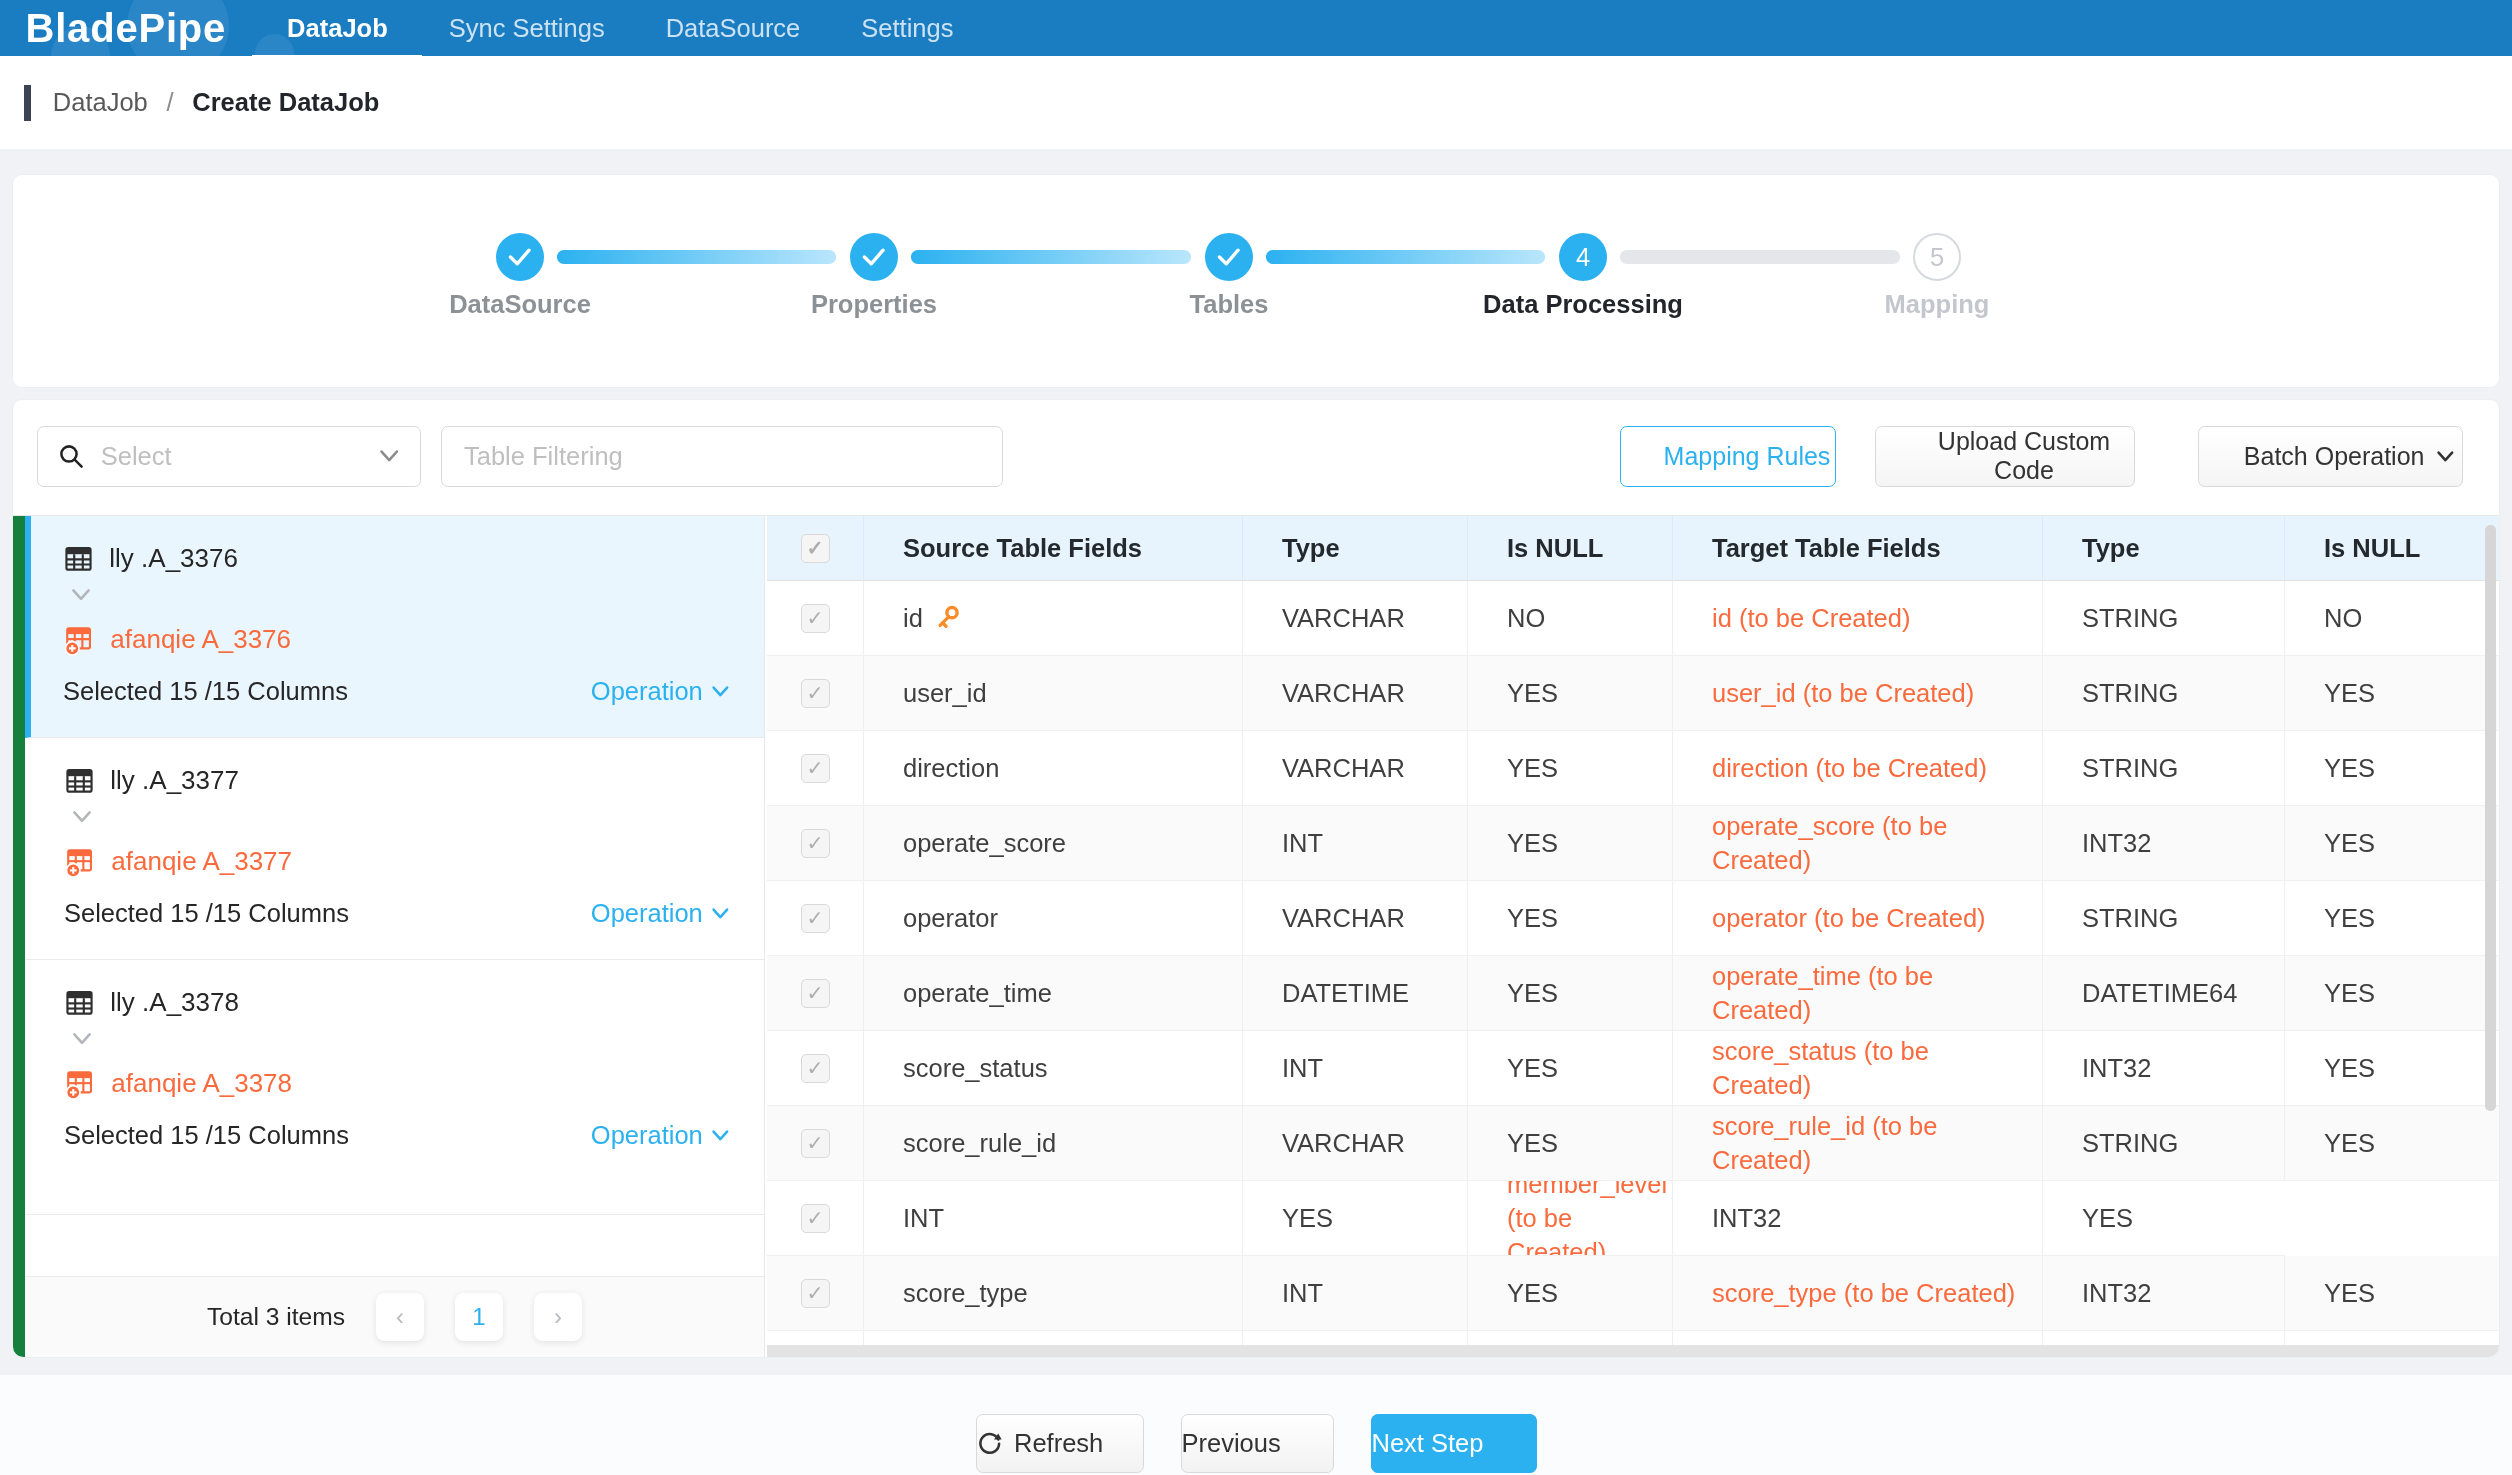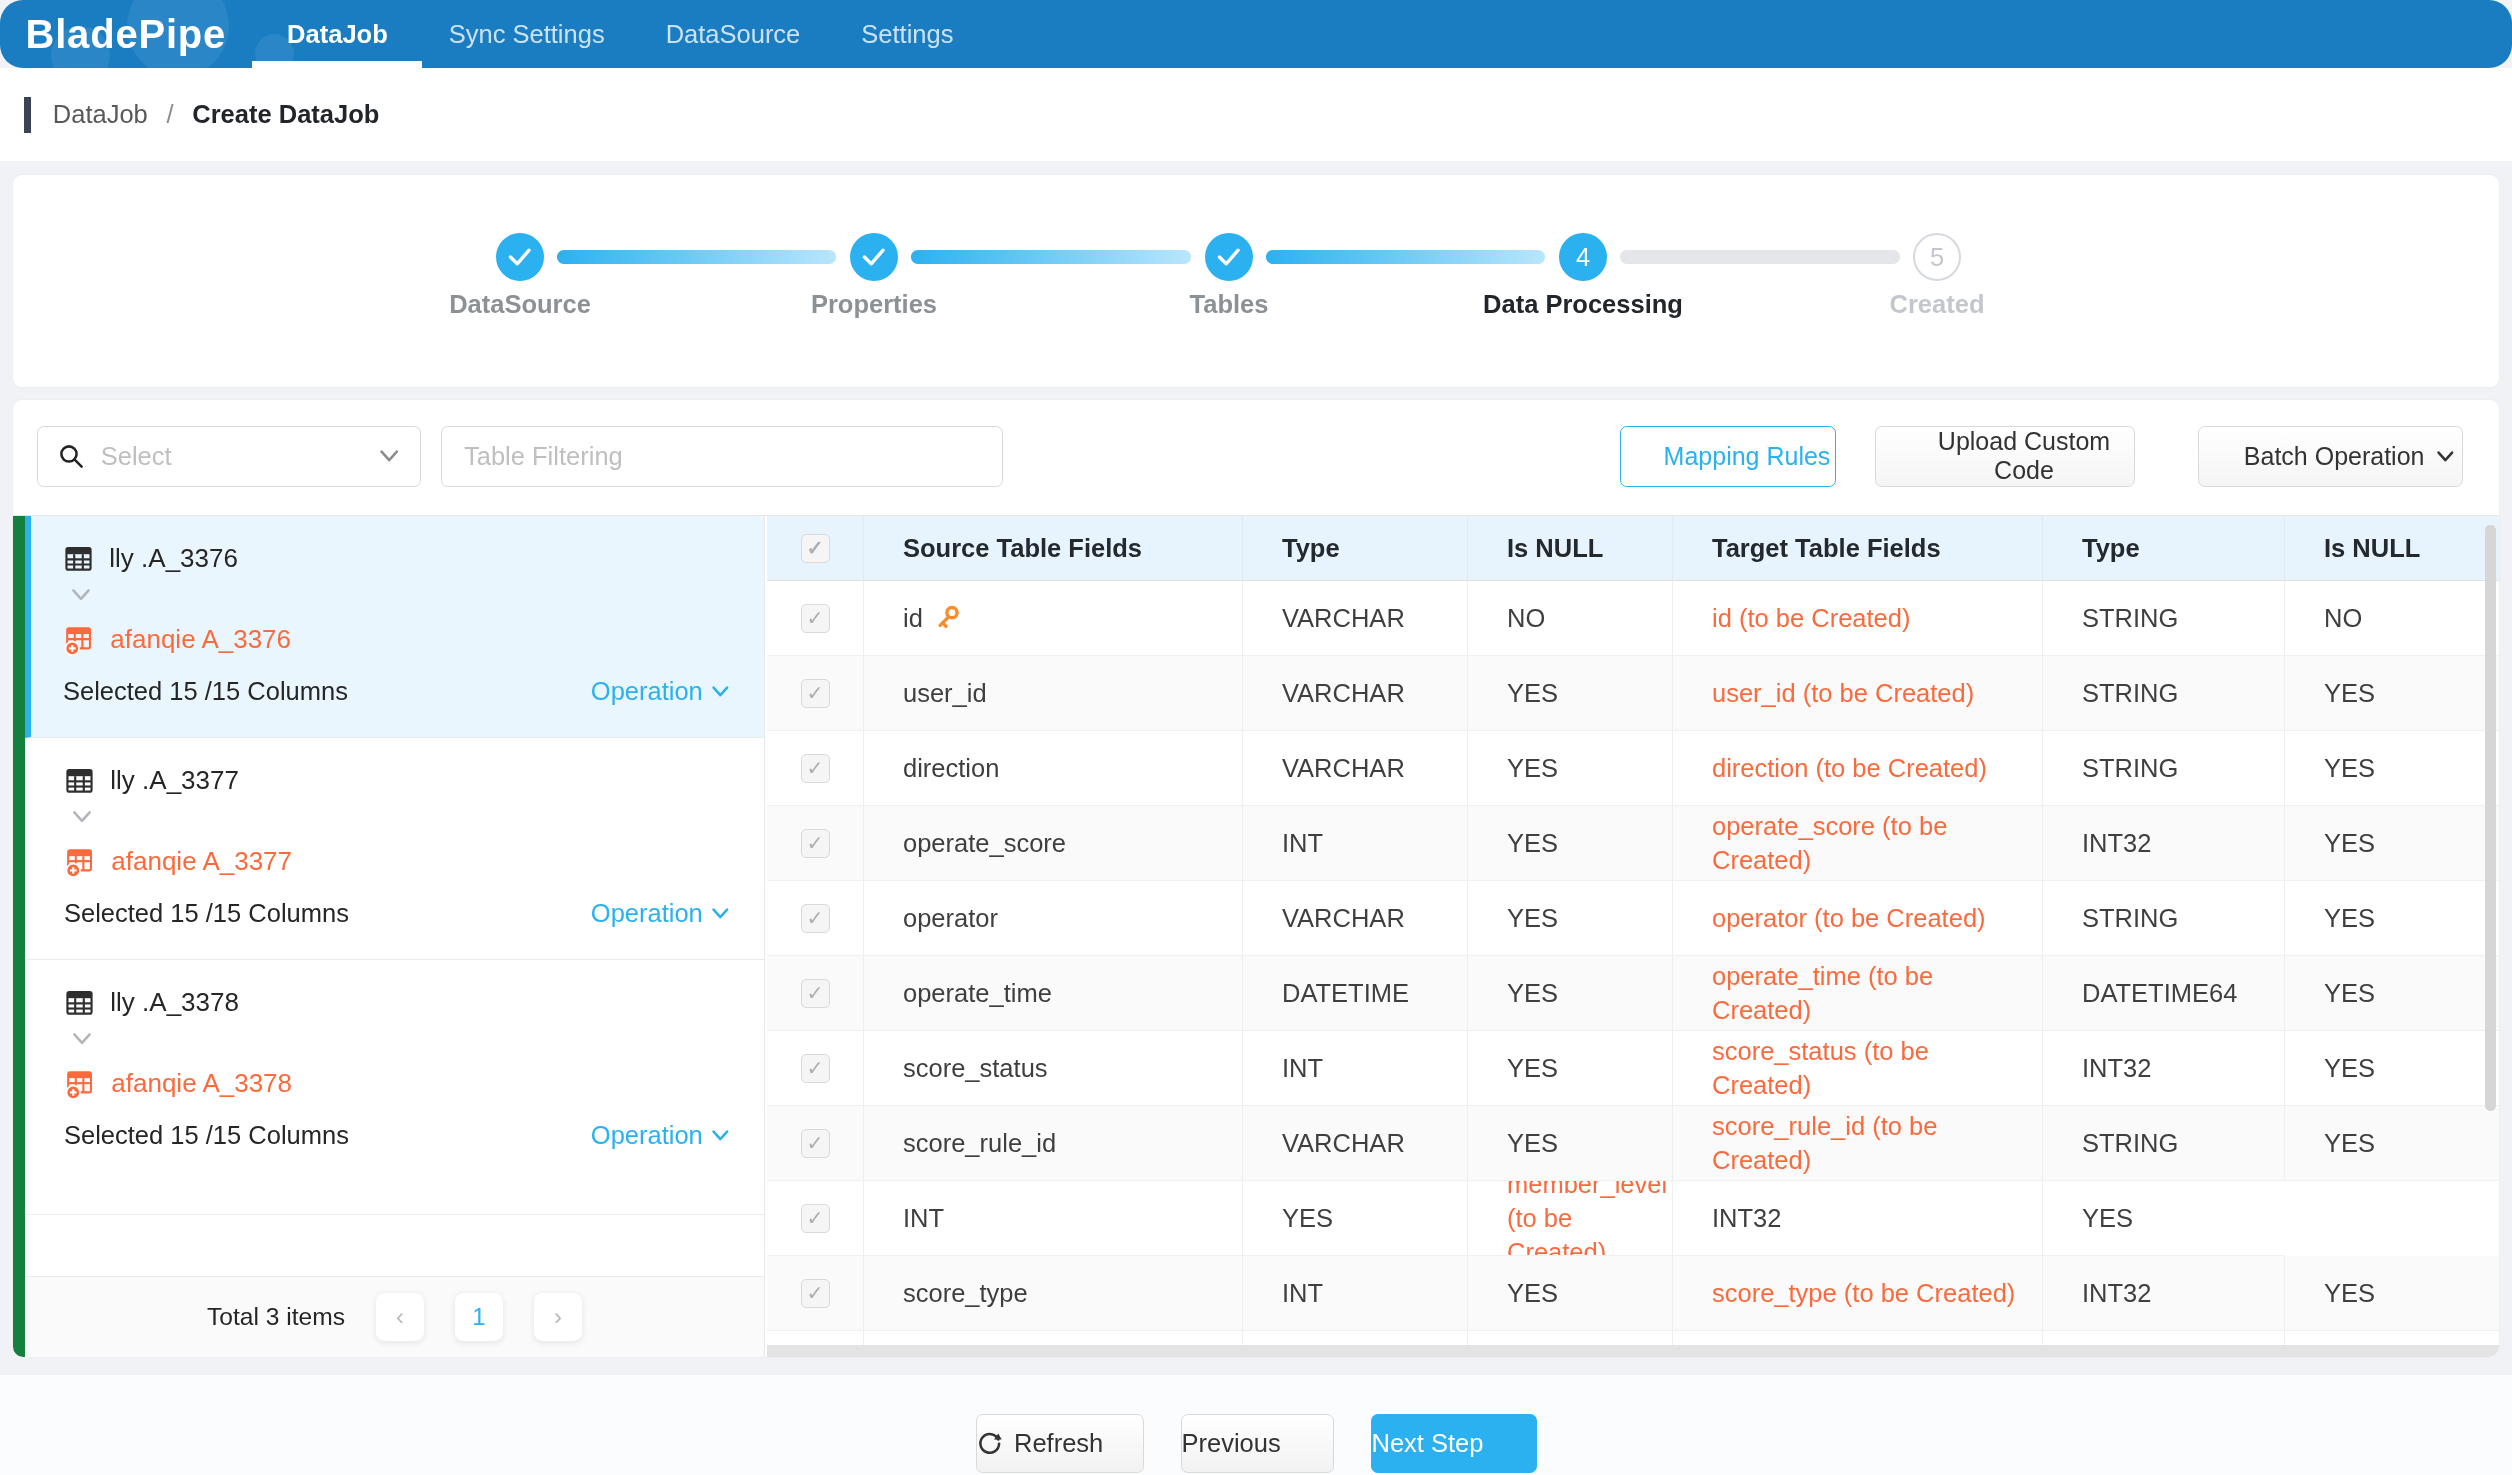--- a/index.html
+++ b/index.html
@@ -1,19 +1,19 @@
 <!DOCTYPE html>
 <html style="font-size:13.6px"><head>
 <meta charset="utf-8">
 <style>
   * { margin:0; padding:0; box-sizing:border-box; }
   html,body { width:2512px; height:1475px; font-family:"Liberation Sans", sans-serif; background:#f0f2f5; overflow:hidden; }
 
   
-  .navbar { position:relative; height:68px; background:#1a7dc2; display:flex; align-items:center; color:#fff; overflow:hidden;border-radius:23px; }
+  .navbar { position:relative; height:56px; background:#1a7dc2; display:flex; align-items:center; color:#fff; overflow:hidden; }
   .nav-bubble { position:absolute; border-radius:50%; background:rgba(255,255,255,.07); }
   .b1 { width:102px; height:102px; left:127px; top:-25.5px; }
   .b2 { width:59px; height:59px; left:51px; top:25.5px; }
   .b3 { width:39px; height:39px; left:255px; top:34px; }
   .logo { margin-left:25.5px; font-size:40px; font-weight:bold; letter-spacing:0.8px; z-index:2; }
   .tabs { display:flex; margin-left:61px; gap:61px; font-size:25.5px; height:68px; align-items:center; z-index:2; }
   .tab { position:relative; height:68px; line-height:68px; color:rgba(255,255,255,.78); cursor:pointer; font-weight:500; }
   .tab.active { color:#fff; font-weight:bold; }
   .tab.active::after { content:""; position:absolute; left:50%; transform:translateX(-50%); bottom:0; width:170px; height:6.8px; background:#fff; }
   .nav-right { margin-left:auto; margin-right:29px; display:flex; align-items:center; gap:24px; font-size:25.5px; z-index:2; }
@@ -151,21 +151,21 @@
       </div>
       <div class="step-label done" style="left: 1063px;">Tables</div>
       <div class="step-bar gray" style="left: 1607px; width: 280px;"></div>
       <div class="step-circle active" style="left: 1546px;">
         <span>4</span>
       </div>
       <div class="step-label active" style="left: 1417px;">Data Processing</div>
       <div class="step-circle pending" style="left: 1900px;">
         <span>5</span>
       </div>
-      <div class="step-label pending" style="left: 1771px;">Created</div>
+      <div class="step-label pending" style="left: 1771px;">Mapping</div>
     </div>
 </div>
 
 <div class="card" id="main-card">
 
   <div class="select-box">
     <svg width="27" height="27" viewBox="0 0 32 32">
       <circle cx="13" cy="13" r="9" fill="none" stroke="#222" stroke-width="3"></circle>
       <line x1="20" y1="20" x2="28" y2="28" stroke="#222" stroke-width="3" stroke-linecap="round"></line>
     </svg>

